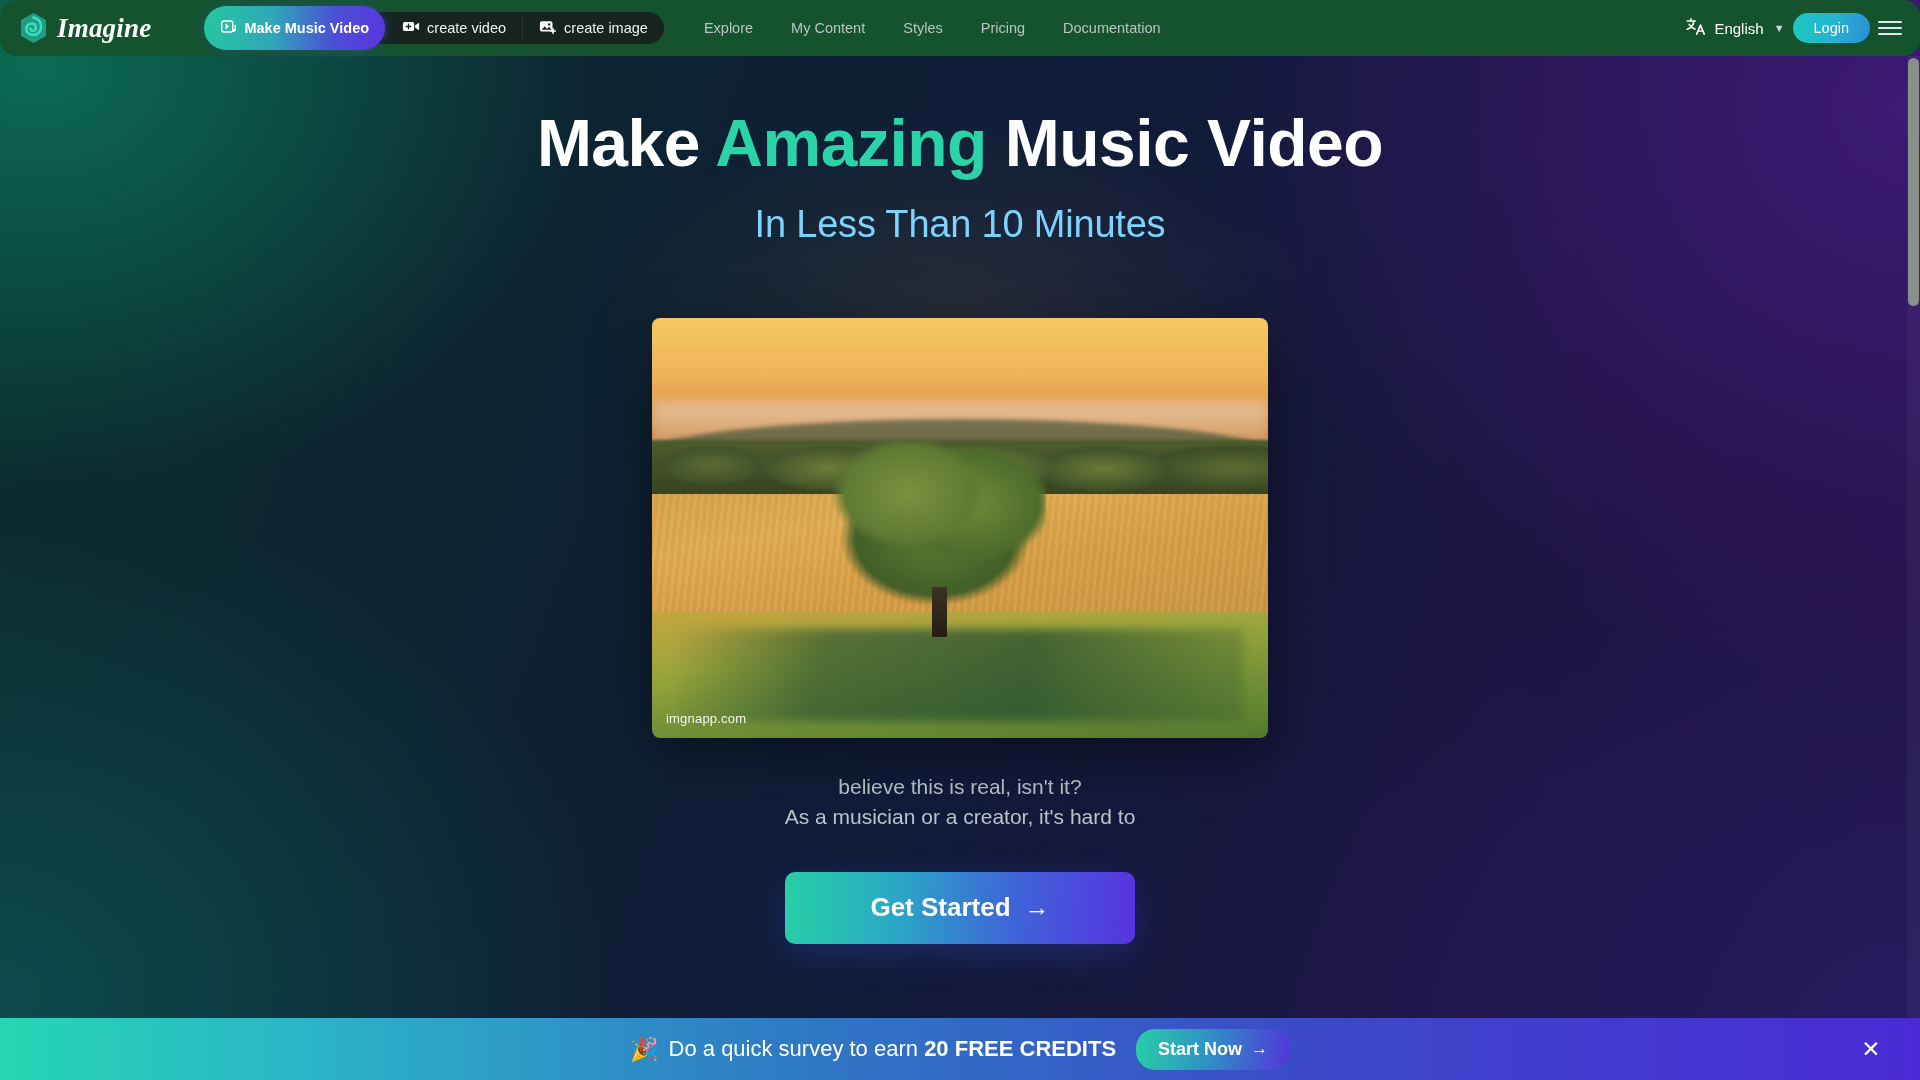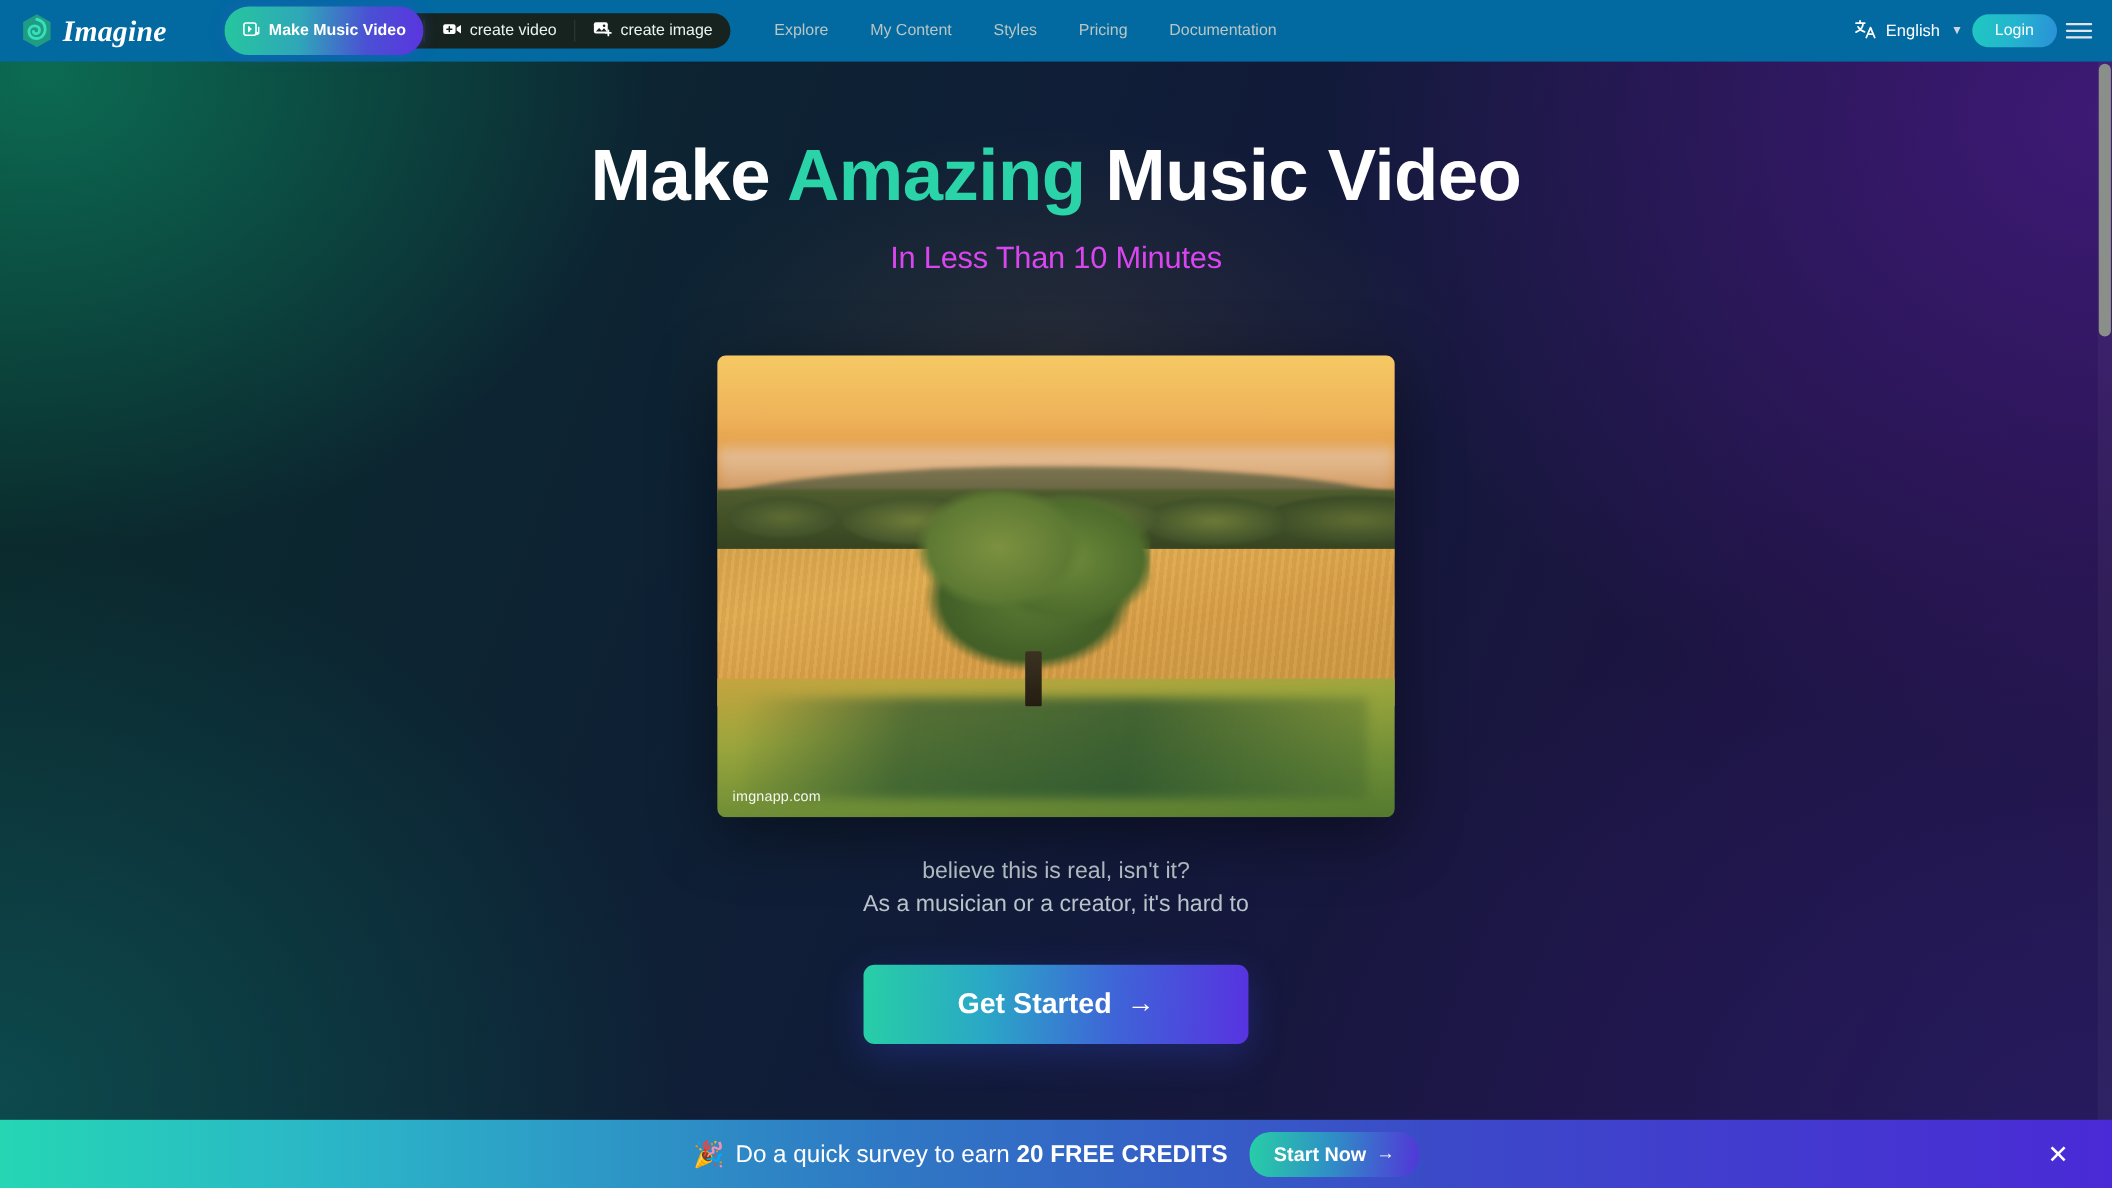--- a/index.html
+++ b/index.html
@@ -21,23 +21,24 @@
       linear-gradient(110deg,#0a2d2b 0%, #0d2233 32%, #121a3a 55%, #1d1442 78%, #241348 100%);
   }
   #page-bg::after{
     content:""; position:absolute; inset:0;
     background: radial-gradient(ellipse 520px 300px at 50% 30%, rgba(240,180,60,0.10) 0%, rgba(240,180,60,0) 70%);
   }
 
   
   #navbar {
     position:absolute; top:0; left:0; width:1920px; height:56px;
-    background:#0369a1;
+    background:#14532d;
     display:flex; align-items:center;
     z-index:40;
+    border-radius:16px;
   }
   .nav-left { display:flex; align-items:center; }
 
   .brand { display:flex; align-items:center; gap:9px; margin-left:19px; }
   .brand-mark { width:29px; height:32px; display:block; }
   .brand-name {
     font-family:"Liberation Serif", serif;
     font-style:italic; font-weight:700;
     font-size:27px; color:#ffffff; letter-spacing:0.2px;
   }
@@ -71,32 +72,32 @@
   .login-btn {
     height:30px; padding:0 21px; border:none; cursor:pointer;
     border-radius:18px; color:#ffffff; font-size:14.5px;
     font-family:"Liberation Sans", sans-serif;
     background:linear-gradient(100deg,#1fc8c0 0%, #24b4cf 50%, #2b8fd8 100%);
   }
   .burger { width:24px; display:flex; flex-direction:column; gap:4px; cursor:pointer; padding:4px 0; }
   .burger i { display:block; height:2px; background:#dfe6ee; border-radius:2px; }
 
   
-  #hero { position:absolute; top:68px; left:0; width:1920px; }
+  #hero { position:absolute; top:52px; left:0; width:1920px; }
 
   .headline {
     margin-top:55px; text-align:center;
     font-size:66px; font-weight:700; color:#ffffff;
     letter-spacing:-0.5px; line-height:1.12;
   }
   .headline .hl { color:#2ad3a8; }
 
   .subhead {
     margin-top:22px; text-align:center;
-    font-size:28px; font-weight:400; color:#d946ef;
+    font-size:38px; font-weight:400; color:#7dd3fc;
     letter-spacing:-0.2px;
   }
 
   .hero-media {
     position:relative;
     width:616px; height:420px;
     margin:72px auto 0;
     border-radius:8px; overflow:hidden;
     box-shadow:0 16px 60px rgba(0,0,0,0.45);
   }

